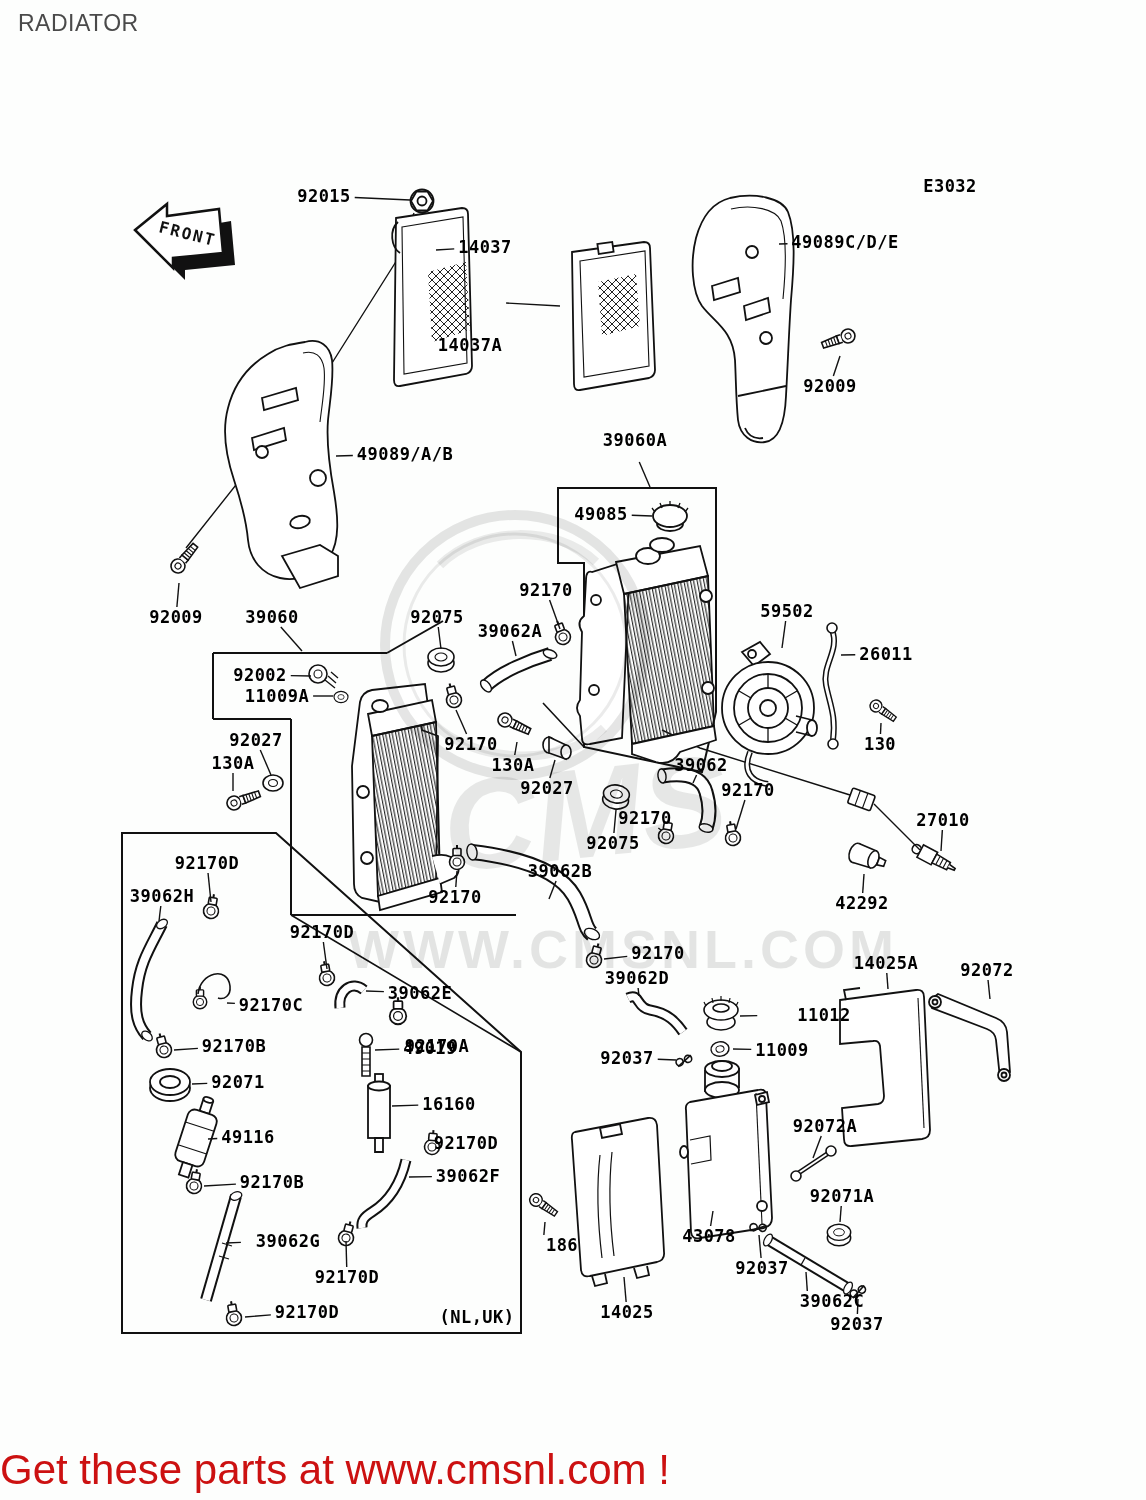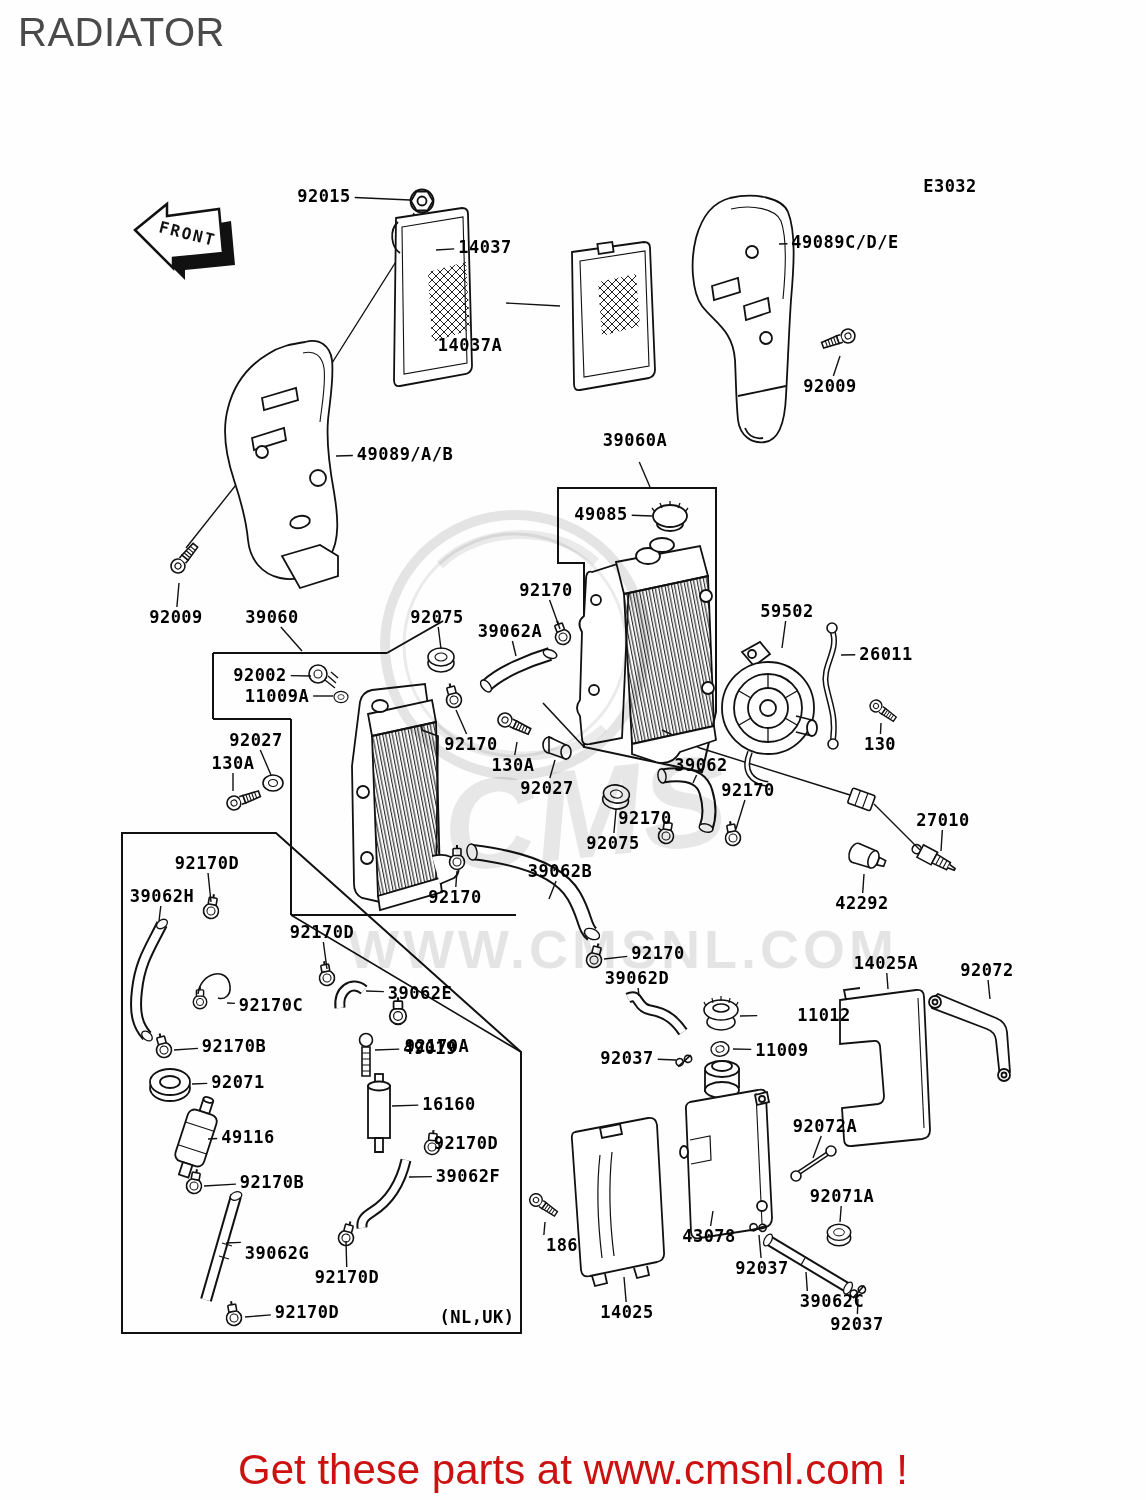--- a/index.html
+++ b/index.html
@@ -1,23 +1,23 @@
 <!DOCTYPE html>
 <html><head>
 <meta charset="utf-8">
 <style>
   html,body{margin:0;padding:0;background:#fff;}
   .page{position:relative;width:1146px;height:1500px;background:#fdfefd;overflow:hidden;
         font-family:"DejaVu Sans Mono",monospace;}
   .title{position:absolute;left:18px;top:10px;font-family:"Liberation Sans",sans-serif;
-         font-size:40px;color:#4a4a4a;letter-spacing:.5px;}
+         font-size:23px;color:#4a4a4a;letter-spacing:.5px;}
   #diagram{position:absolute;left:0;top:0;}
   .plabel{position:absolute;transform:translate(-50%,-50%);font-size:17px;font-weight:bold;
           letter-spacing:.5px;color:#000;white-space:nowrap;line-height:1;}
-  .banner{position:absolute;left:0;top:1446px;width:100%;text-align:center;
+  .banner{position:absolute;left:0;top:1446px;width:100%;
           font-family:"Liberation Sans",sans-serif;font-size:42px;}
 </style>
 </head>
 <body>
 
 <div class="page">
   <div class="title">RADIATOR</div>
 
   <svg id="diagram" width="1146" height="1500" viewBox="0 0 1146 1500">
     <defs>
@@ -497,21 +497,21 @@
       <div class="plabel" style="left: 238px; top: 1082px;">92071</div>
       <div class="plabel" style="left: 449px; top: 1104px;">16160</div>
       <div class="plabel" style="left: 248px; top: 1137px;">49116</div>
       <div class="plabel" style="left: 825px; top: 1126px;">92072A</div>
       <div class="plabel" style="left: 466px; top: 1143px;">92170D</div>
       <div class="plabel" style="left: 468px; top: 1176px;">39062F</div>
       <div class="plabel" style="left: 272px; top: 1182px;">92170B</div>
       <div class="plabel" style="left: 842px; top: 1196px; text-align: right;">92071A</div>
       <div class="plabel" style="left: 562px; top: 1245px;">186</div>
       <div class="plabel" style="left: 709px; top: 1236px;">43078</div>
-      <div class="plabel" style="left: 277px; top: 1241px; margin-top: 12px;">39062G</div>
+      <div class="plabel" style="left: 288px; top: 1241px;">39062G</div>
       <div class="plabel" style="left: 762px; top: 1268px;">92037</div>
       <div class="plabel" style="left: 347px; top: 1277px;">92170D</div>
       <div class="plabel" style="left: 808px; top: 1301px; margin-left: 24px;">39062C</div>
       <div class="plabel" style="left: 307px; top: 1312px;">92170D</div>
       <div class="plabel" style="left: 857px; top: 1324px;">92037</div>
       <div class="plabel" style="left: 627px; top: 1312px;">14025</div>
       <div class="plabel" style="left: 477px; top: 1317px;">(NL,UK)</div>
     </div>
 
   <div class="banner" style="color: rgb(204, 17, 17);">Get these parts at www.cmsnl.com !</div>

